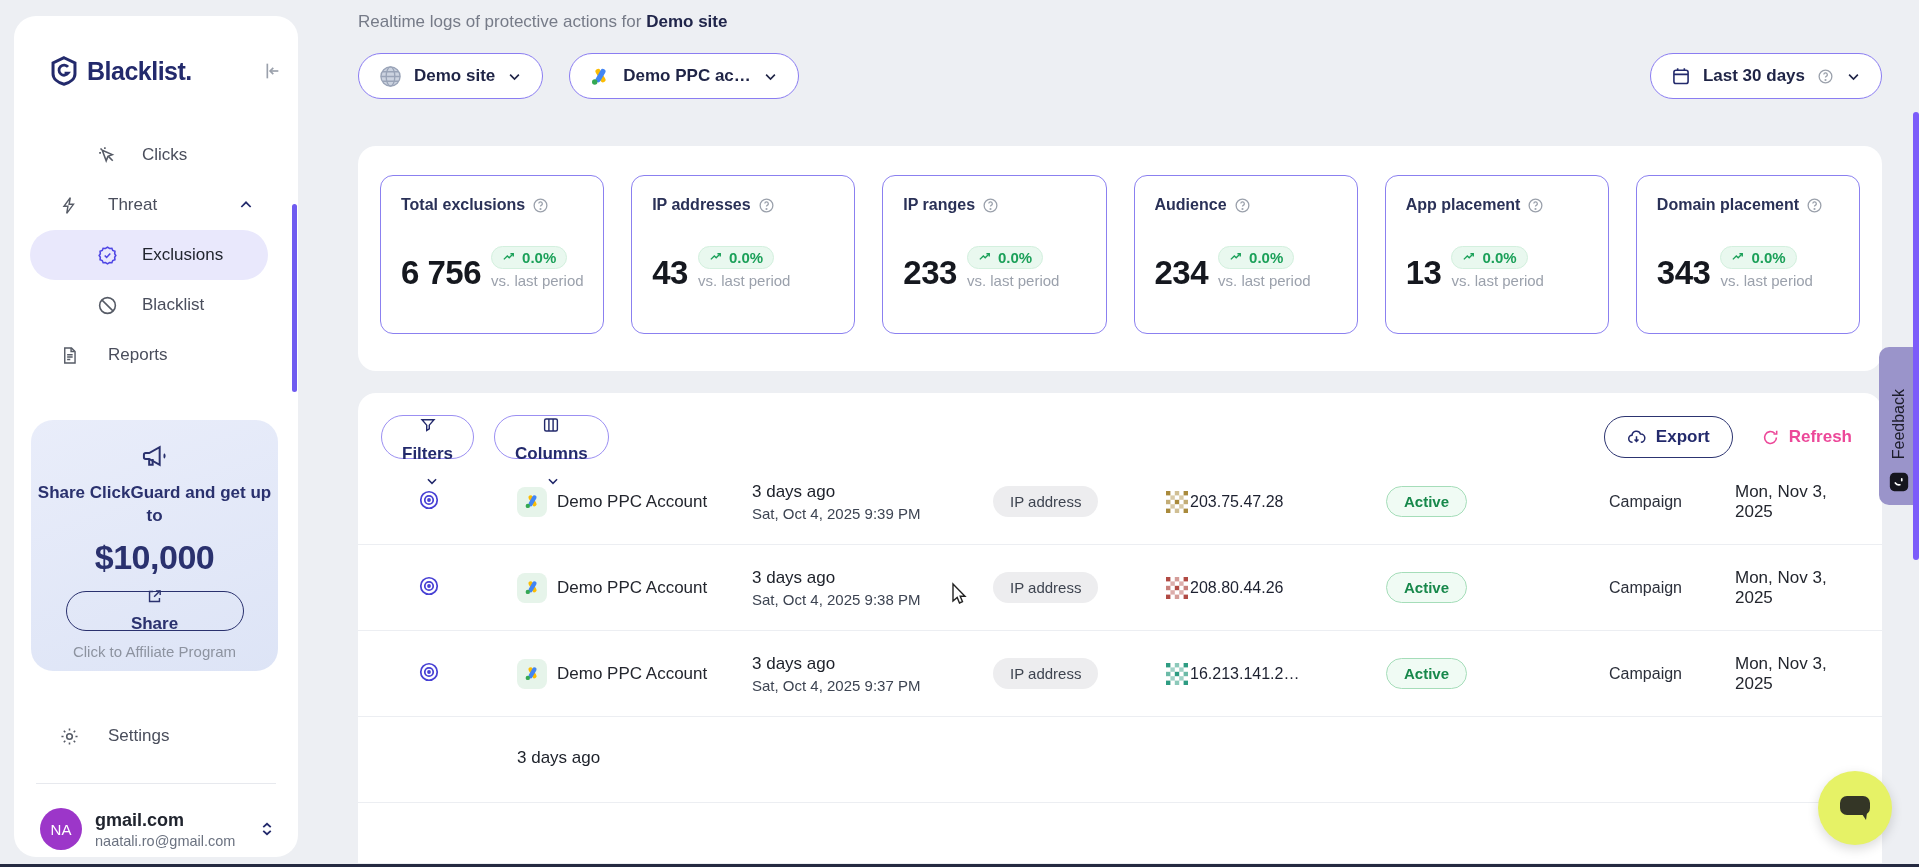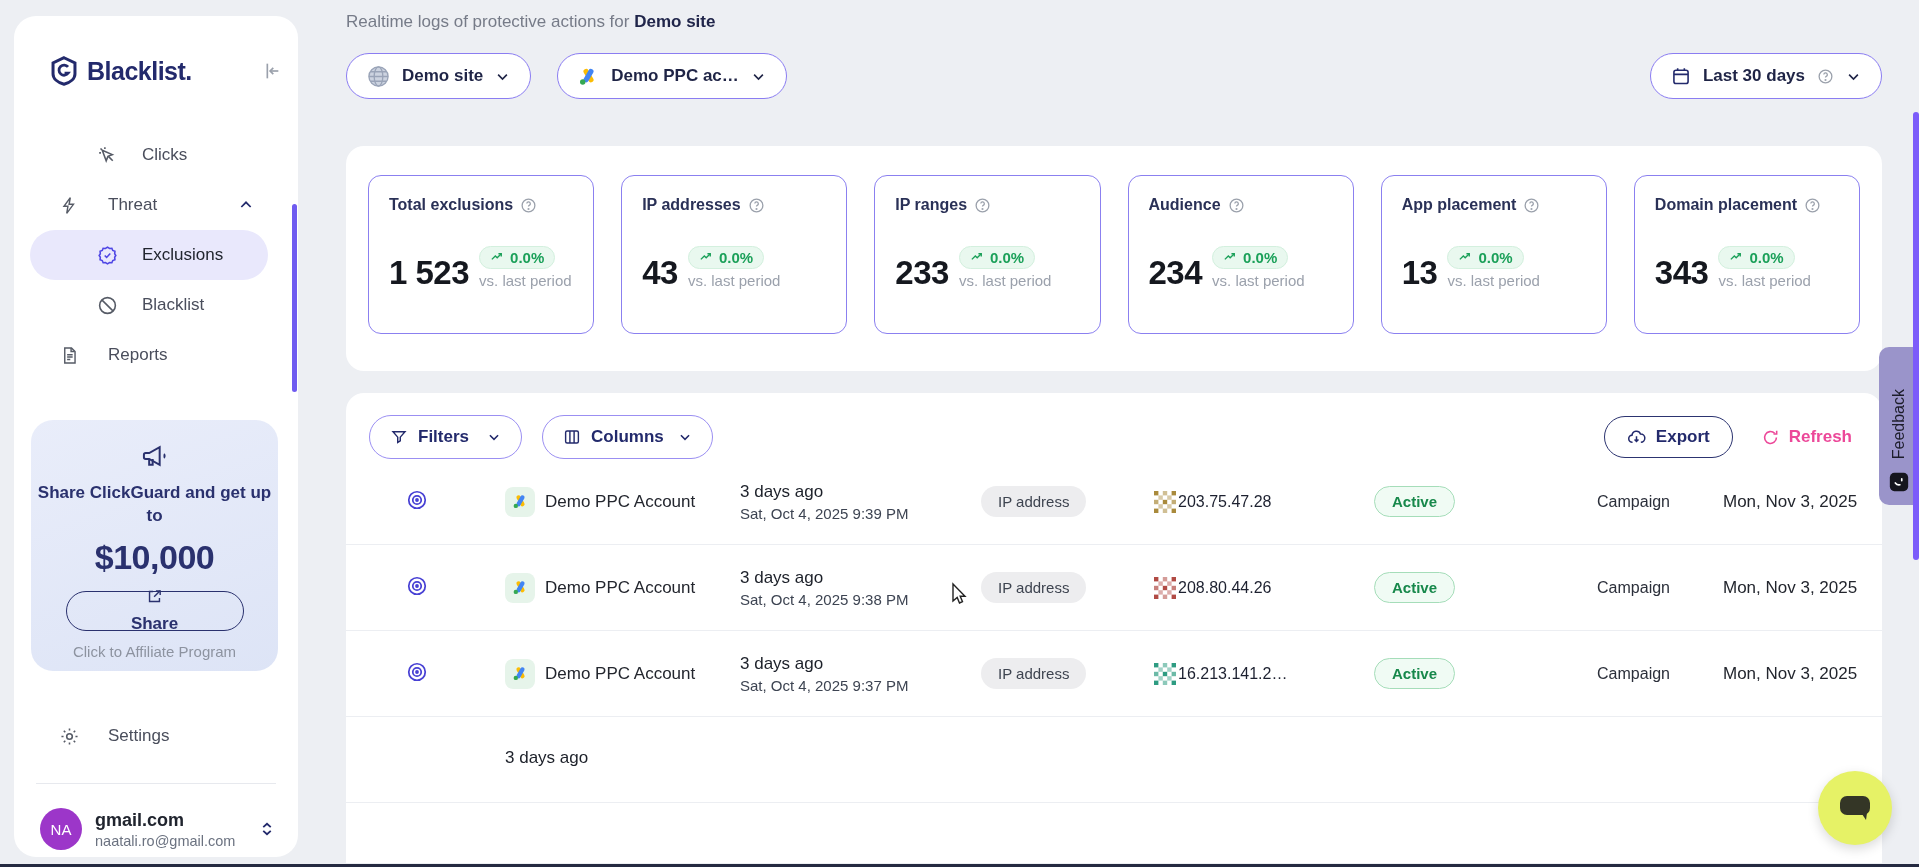--- a/index.html
+++ b/index.html
@@ -37,21 +37,21 @@
   .settings-row { margin-top:40px; }
   .side-divider { height:1px; background:#e7e9ee; margin:22px 22px 0 22px; }
   .user-row { display:flex; align-items:center; margin:24px 22px 0 26px; }
   .avatar { width:42px; height:42px; border-radius:50%; background:#9c36c9; color:#fff; font-size:15px; display:flex; align-items:center; justify-content:center; }
   .user-meta { margin-left:13px; flex:1; }
   .user-name { font-size:18px; font-weight:700; color:#20242e; }
   .user-email { font-size:14.5px; color:#6b7280; margin-top:2px; }
   .user-chev { color:#232a6c; cursor:pointer; }
 
   
-  .main { position:absolute; left:326px; top:0; right:37px;padding-left:20px; }
+  .main { position:absolute; left:338px; top:0; right:37px;padding-left:20px; }
   .page-sub { margin-top:12px; font-size:17px; color:#767b88; }
   .page-sub b { color:#20254a; font-weight:700; }
 
   .pills-row { display:flex; margin-top:21px; gap:26px; }
   .pill-dd { height:46px; background:#fff; border:1px solid #8b7df2; border-radius:23px; display:flex; align-items:center; gap:12px; padding:0 20px; font-size:17px; font-weight:600; color:#1f2446; cursor:pointer; }
   .pill-dd .chev { color:#1f2446; }
   .pill-dd.right { margin-left:auto; }
   .q-ico { color:#9aa0ab; }
 
   .panel { background:#fff; border-radius:18px; }
@@ -59,21 +59,21 @@
   .stat-card { flex:1; border:1.5px solid #8b80f0; border-radius:13px; height:159px; padding:20px 16px 0 20px; background:#fff; }
   .stat-title { display:flex; align-items:center; gap:7px; font-size:16px; font-weight:600; color:#2a3157; }
   .stat-body { display:flex; align-items:flex-end; gap:10px; margin-top:32px; }
   .stat-value { font-size:33px; font-weight:700; color:#15181f; letter-spacing:-0.5px; line-height:1; }
   .stat-side { display:flex; flex-direction:column; }
   .delta-pill { display:flex; align-items:center; gap:5px; background:#e9f8ef; border:1px solid #d3f0de; color:#1ba059; border-radius:14px; font-size:15px; font-weight:600; padding:2px 10px; width:max-content; }
   .stat-caption { font-size:15px; color:#9ba1ac; margin-top:3px; }
 
   .table-panel { margin-top:22px; height:470px; padding:22px 0 0 0; border-bottom-left-radius:0; border-bottom-right-radius:0; overflow:hidden; }
   .toolbar { display:flex; align-items:center; padding:0 30px 0 23px; }
-  .tool-pill { height:44px; border:1px solid #9b8ff2; background:#fff; border-radius:22px; display:flex; align-items:center; gap:10px; padding:0 20px; font-size:17px; font-weight:600; color:#232a6c; cursor:pointer; }
+  .tool-pill { height:44px; border:1px solid #9b8ff2; background:#fff; border-radius:22px; display:flex; align-items:center; gap:10px; padding:0 20px; font-size:17px; font-weight:600; color:#232a6c; cursor:pointer;flex-direction:column; }
   .tool-pill + .tool-pill { margin-left:20px; }
   .export-btn { margin-left:auto; height:42px; border:1.5px solid #2c3470; background:#fff; border-radius:21px; display:flex; align-items:center; gap:10px; padding:0 22px; font-size:17px; font-weight:600; color:#232a6c; cursor:pointer; }
   .refresh-btn { margin-left:28px; display:flex; align-items:center; gap:9px; font-size:17px; font-weight:600; color:#ec4899; background:none; border:none; cursor:pointer; }
 
   .grid { display:grid; grid-template-columns:105px 235px 241px 173px 220px 206px 130px 1fr; align-items:center; padding-left:54px; padding-right:22px; }
   .thead { margin-top:36px; padding-bottom:22px; border-bottom:1px solid #e9ebef; color:#6f7580; font-size:15px; font-weight:400; align-items:start; }
   .th-excl { text-align:right; padding-right:8px; line-height:1.4; }
   .th-exp { padding-left:13px; }
   .trow { height:86px; border-bottom:1px solid #eceef2; }
   .eye { color:#4740d4; margin-left:6px; cursor:pointer; }
@@ -293,21 +293,21 @@
             <span>Total exclusions</span>
             <span class="q-ico">
               <svg width="17" height="17" viewBox="0 0 24 24" fill="none" stroke="currentColor" stroke-width="1.8">
                 <circle cx="12" cy="12" r="9"></circle>
                 <path d="M9.6 9.2a2.5 2.5 0 1 1 3.4 2.6c-.8.3-1 1-1 1.7"></path>
                 <circle cx="12" cy="17" r="0.6" fill="currentColor"></circle>
               </svg>
             </span>
           </div>
           <div class="stat-body">
-            <span class="stat-value">1 523</span>
+            <span class="stat-value">6 756</span>
             <span class="stat-side">
               <span class="delta-pill">
                 <span>
                   <svg width="15" height="15" viewBox="0 0 24 24" fill="none" stroke="currentColor" stroke-width="2.2">
                     <path d="m3 15 5.5-5.5 3 3L18 6"></path>
                     <path d="M13.5 6H18v4.5"></path>
                   </svg>
                 </span>
                 <span>0.0%</span>
               </span>

